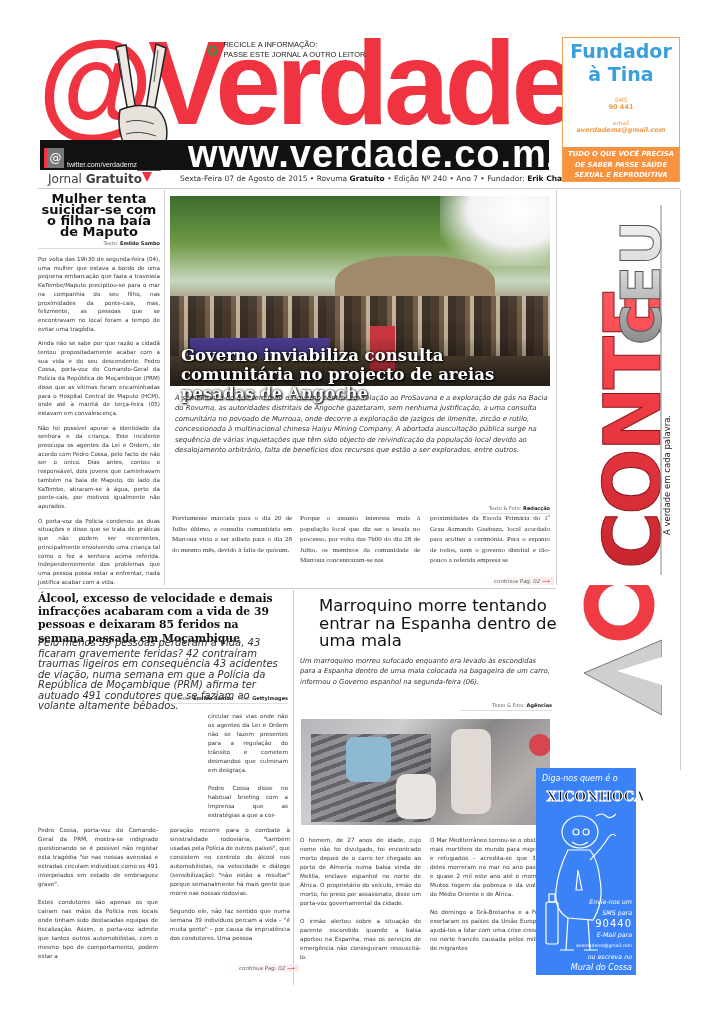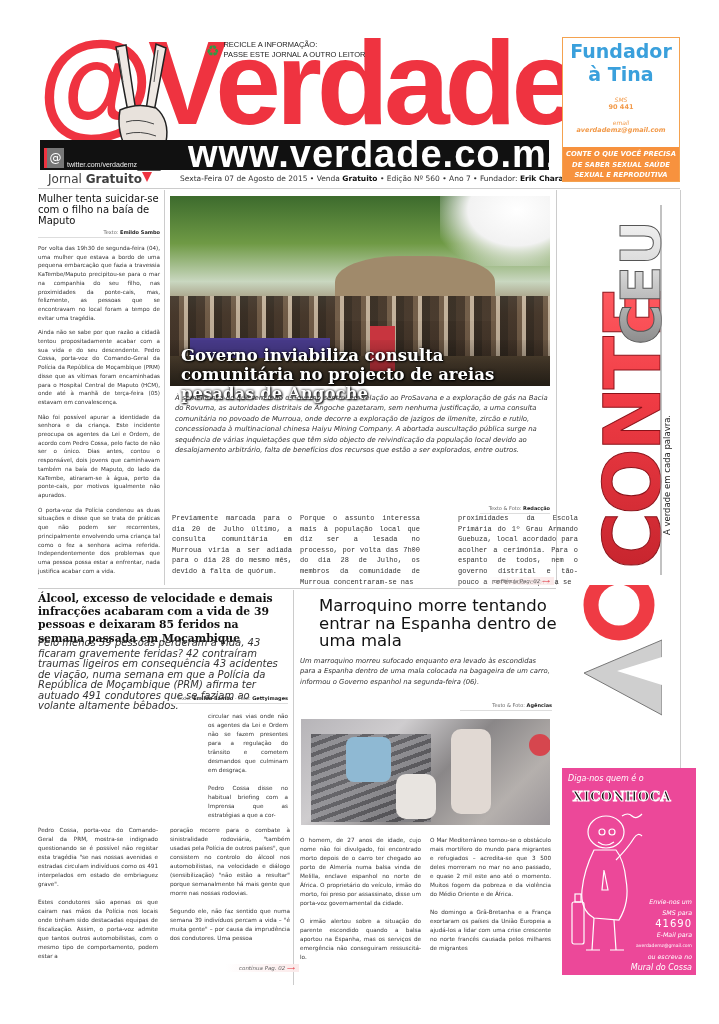--- a/index.html
+++ b/index.html
@@ -44,21 +44,21 @@
   #tina-email-label { margin-top: 8px; font-size: 6px; color: #f29a4a; font-style: italic; }
   #tina-email { font-size: 6.5px; color: #f29a4a; font-weight: 700; font-style: italic; }
   #tina-banner { position:absolute; left: 0; bottom: 0; width: 100%; height: 34px; background: #f7923e;
     color:#fff; font-size: 6.8px; font-weight: 700; font-style: italic; line-height: 10.5px; padding-top: 2px; }
 
   .rule-h { height: 1px; background: #ccc; }
   .rule-v { width: 1px; background: #ccc; }
 
   
   #left-col { left: 38px; top: 193px; width: 122px; font-family: "DejaVu Sans", sans-serif; }
-  #left-title { font-size: 10px; font-weight: 400; line-height: 11px; color:#111; }
+  #left-title { font-size: 13px; font-weight: 700; line-height: 11px; color:#111;text-align:center; }
   #left-byline { text-align: right; font-size: 5px; color: #666; margin-top: 3px; padding-bottom: 2px;
     border-bottom: 1px solid #ddd; }
   #left-byline b { color: #222; }
   .body-sm { font-size: 5.6px; line-height: 8.7px; text-align: justify; color: #333; }
   .body-sm p { margin-top: 6px; }
 
   
   #lead-photo { left: 170px; top: 196px; width: 380px; height: 190px; overflow: hidden;
     background: linear-gradient(180deg, #3d6b2d 0%, #6f9a45 25%, #c9d7c0 45%, #8d7457 62%, #5a4a36 80%, #403528 100%); }
   #lead-photo .sky { position:absolute; right: 0; top: 0; width: 110px; height: 70px;
@@ -71,21 +71,21 @@
   #lead-photo .red { position:absolute; left: 200px; top: 130px; width: 25px; height: 45px; background: #c8353f; }
   #lead-headline { left: 181px; top: 346px; width: 370px; color: #fff;
     font-family: "DejaVu Serif", serif; font-weight: 700; font-size: 16.5px; line-height: 19px;
     text-shadow: 1px 1px 2px #000, 0 0 3px #000; }
   #lead-shade { left: 170px; top: 340px; width: 380px; height: 46px; background: linear-gradient(180deg, rgba(0,0,0,0.05), rgba(0,0,0,0.45)); }
   #lead-standfirst { left: 175px; top: 393px; width: 375px; font-size: 6.9px; line-height: 10.4px;
     font-style: italic; color: #333; }
   #lead-byline { left: 480px; top: 505px; width: 70px; text-align: right; font-size: 5px; color: #666;
     border-bottom: 1px solid #ddd; padding-bottom: 2px; }
   #lead-byline b { color:#222; }
-  .lead-col { top: 513px; width: 120px; font-family: Liberation Mono, monospace; font-size: 7px;
+  .lead-col { top: 513px; width: 120px; font-family: Liberation Serif, serif; font-size: 7px;
     line-height: 10.6px; color: #333; text-align: justify; }
   #lead-continue, #accident-continue { font-size: 5.5px; font-style: italic; color: #666;
     background: linear-gradient(90deg, rgba(255,255,255,0), #fbeaea); padding: 1px 4px 1px 14px; }
   #lead-continue .arrow, #accident-continue .arrow { color: #e22a35; }
   #lead-continue { left: 480px; top: 577px; }
 
   
   #accident-headline { left: 38px; top: 592px; width: 250px; font-family: "DejaVu Serif", serif;
     font-weight: 700; font-size: 10.8px; line-height: 13.2px; color: #111; }
   #accident-standfirst { left: 38px; top: 638px; width: 250px; font-size: 10px; line-height: 10.5px;
@@ -117,21 +117,21 @@
   #mor-photo .p3 { position:absolute; left: 95px; top: 55px; width: 40px; height: 45px; background:#e8e4e0; border-radius: 10px; }
   #mor-photo .sign { position:absolute; left: 228px; top: 15px; width: 22px; height: 22px; background:#d6464e; border-radius: 50%; }
   #mor-col-left { left: 300px; top: 836px; width: 121px; }
   #mor-col-right { left: 430px; top: 836px; width: 121px; }
 
   
   #aconteceu { left: 560px; top: 195px; width: 140px; height: 380px; overflow: hidden; }
   #aconteceu-slogan { left: 662px; top: 395px; width: 14px; height: 140px; }
   #aconteceu-slogan span { display:block; transform: rotate(-90deg); transform-origin: left top;
     position:absolute; left: 0; top: 140px; white-space: nowrap; font-size: 8.5px; color: #222; }
-  #xiconhoca { left: 562px; top: 768px; width: 134px; height: 207px; background: #ec4899; color: #fff; }
+  #xiconhoca { left: 536px; top: 768px; width: 100px; height: 207px; background: #3b82f6; color: #fff; }
   #xi-prompt { position:absolute; left: 6px; top: 6px; font-size: 8px; font-style: italic; }
   #xi-title { position:absolute; left: 4px; top: 21px; width: 112px; font-size: 13px; font-weight: 700;
     letter-spacing: .5px; color: #151515; -webkit-text-stroke: 1px #fff; text-align: center; font-family: "DejaVu Serif", serif; }
   #xi-figure { position:absolute; left: 2px; top: 42px; width: 80px; height: 150px; }
   #xi-info { position:absolute; right: 4px; top: 128px; width: 80px; text-align: right; font-style: italic; }
   #xi-info div { font-size: 6.3px; line-height: 11px; }
   #xi-sms-number { font-size: 10px !important; font-style: normal; letter-spacing: 1px; }
   #xi-email { font-size: 4.5px !important; font-style: normal; }
   #xi-mural { font-size: 8px !important; }
 </style>
@@ -167,41 +167,41 @@
 </div>
 
 <div id="tagline-free" class="abs">
   <span>Jornal </span><b>Gratuito</b>
 </div>
 <div id="red-tick" class="abs"></div>
 
 <div id="dateline" class="abs">
   <span>Sexta-Feira 07 de Agosto de 2015</span>
   <span>•</span>
-  <span>Venda </span><b>Gratuito</b>
+  <span>Rovuma </span><b>Gratuito</b>
   <span>•</span>
-  <span>Edição Nº 560</span>
+  <span>Edição Nº 240</span>
   <span>•</span>
   <span>Ano 7</span>
   <span>•</span>
   <span>Fundador: </span><b>Erik Charas</b>
 </div>
 
 <div id="tina-box" class="abs">
   <div id="tina-title">
     <div>Fundador</div>
     <div>à Tina</div>
   </div>
   <div id="tina-sms-label">SMS</div>
   <div id="tina-sms">90 441</div>
   <div id="tina-email-label">email</div>
   <div id="tina-email">averdademz@gmail.com</div>
   <div id="tina-banner">
-    <div>CONTE O QUE VOCÊ PRECISA</div>
-    <div>DE SABER SEXUAL SAÚDE</div>
+    <div>TUDO O QUE VOCÊ PRECISA</div>
+    <div>DE SABER PASSE SAÚDE</div>
     <div>SEXUAL E REPRODUTIVA</div>
   </div>
 </div>
 
 <div class="abs rule-h" style="left:38px;top:188px;width:642px;"></div>
 <div class="abs rule-v" style="left:164px;top:190px;height:395px;"></div>
 <div class="abs rule-v" style="left:556px;top:190px;height:395px;"></div>
 <div class="abs rule-h" style="left:38px;top:588px;width:518px;"></div>
 <div class="abs rule-v" style="left:293px;top:590px;height:395px;"></div>
 <div class="abs rule-v" style="left:680px;top:190px;height:580px;"></div>
@@ -227,21 +227,21 @@
   <div class="red"></div>
 </div>
 <div id="lead-shade" class="abs"></div>
 <h1 id="lead-headline" class="abs">Governo inviabiliza consulta comunitária no projecto de areias pesadas de Angoche</h1>
 <p id="lead-standfirst" class="abs">À semelhança do que tem feito o Governo central em relação ao ProSavana e a exploração de gás na Bacia do Rovuma, as autoridades distritais de Angoche gazetaram, sem nenhuma justificação, a uma consulta comunitária no povoado de Murroua, onde decorre a exploração de jazigos de ilmenite, zircão e rutilo, concessionada à multinacional chinesa Haiyu Mining Company. A abortada auscultação pública surge na sequência de várias inquietações que têm sido objecto de reivindicação da população local devido ao desalojamento arbitrário, falta de benefícios dos recursos que estão a ser explorados, entre outros.</p>
 <div id="lead-byline" class="abs">
   <span>Texto &amp; Foto: </span><b>Redacção</b>
 </div>
 <p class="abs lead-col" style="left:172px;">Previamente marcada para o dia 20 de Julho último, a consulta comunitária em Murroua viria a ser adiada para o dia 28 do mesmo mês, devido à falta de quórum.</p>
 <p class="abs lead-col" style="left:300px;">Porque o assunto interessa mais à população local que diz ser a lesada no processo, por volta das 7h00 do dia 28 de Julho, os membros da comunidade de Murroua concentraram-se nas</p>
-<p class="abs lead-col" style="left:430px;margin-left:28px;">proximidades da Escola Primária do 1º Grau Armando Guebuza, local acordado para acolher a cerimónia. Para o espanto de todos, nem o governo distrital e tão-pouco a referida empresa se</p>
+<p class="abs lead-col" style="left:430px;">proximidades da Escola Primária do 1º Grau Armando Guebuza, local acordado para acolher a cerimónia. Para o espanto de todos, nem o governo distrital e tão-pouco a referida empresa se</p>
 <div id="lead-continue" class="abs">
   <span>continua Pag. 02</span>
   <span class="arrow">⟶</span>
 </div>
 
 <h2 id="accident-headline" class="abs">Álcool, excesso de velocidade e demais infracções acabaram com a vida de 39 pessoas e deixaram 85 feridos na semana passada em Moçambique</h2>
 <p id="accident-standfirst" class="abs">Pelo menos 39 pessoas perderam a vida, 43 ficaram gravemente feridas? 42 contraíram traumas ligeiros em consequência 43 acidentes de viação, numa semana em que a Polícia da República de Moçambique (PRM) afirma ter autuado 491 condutores que se faziam ao volante altamente bêbados.</p>
 <div id="accident-byline" class="abs">
   <span>Texto: </span><b>Emildo Sambo</b><span> - Foto: </span><b>Gettyimages</b>
 </div>
@@ -330,19 +330,19 @@
     <path d="M30 108 L28 140 M50 110 L52 140"></path>
     <path d="M22 140 L36 140 M46 140 L60 140"></path>
     <rect x="8" y="92" width="12" height="42" rx="2"></rect>
     <rect x="11" y="84" width="6" height="8"></rect>
     <path d="M40 60 L44 80 L38 80 Z"></path>
     <path d="M58 6 q6 -4 10 0 q4 4 10 -2"></path>
   </svg>
   <div id="xi-info">
     <div>Envie-nos um</div>
     <div>SMS para</div>
-    <div id="xi-sms-number">41690</div>
+    <div id="xi-sms-number">90440</div>
     <div>E-Mail para</div>
     <div id="xi-email">averdademz@gmail.com</div>
     <div>ou escreva no</div>
     <div id="xi-mural">Mural do Cossa</div>
   </div>
 </div>
 
 </body></html>

